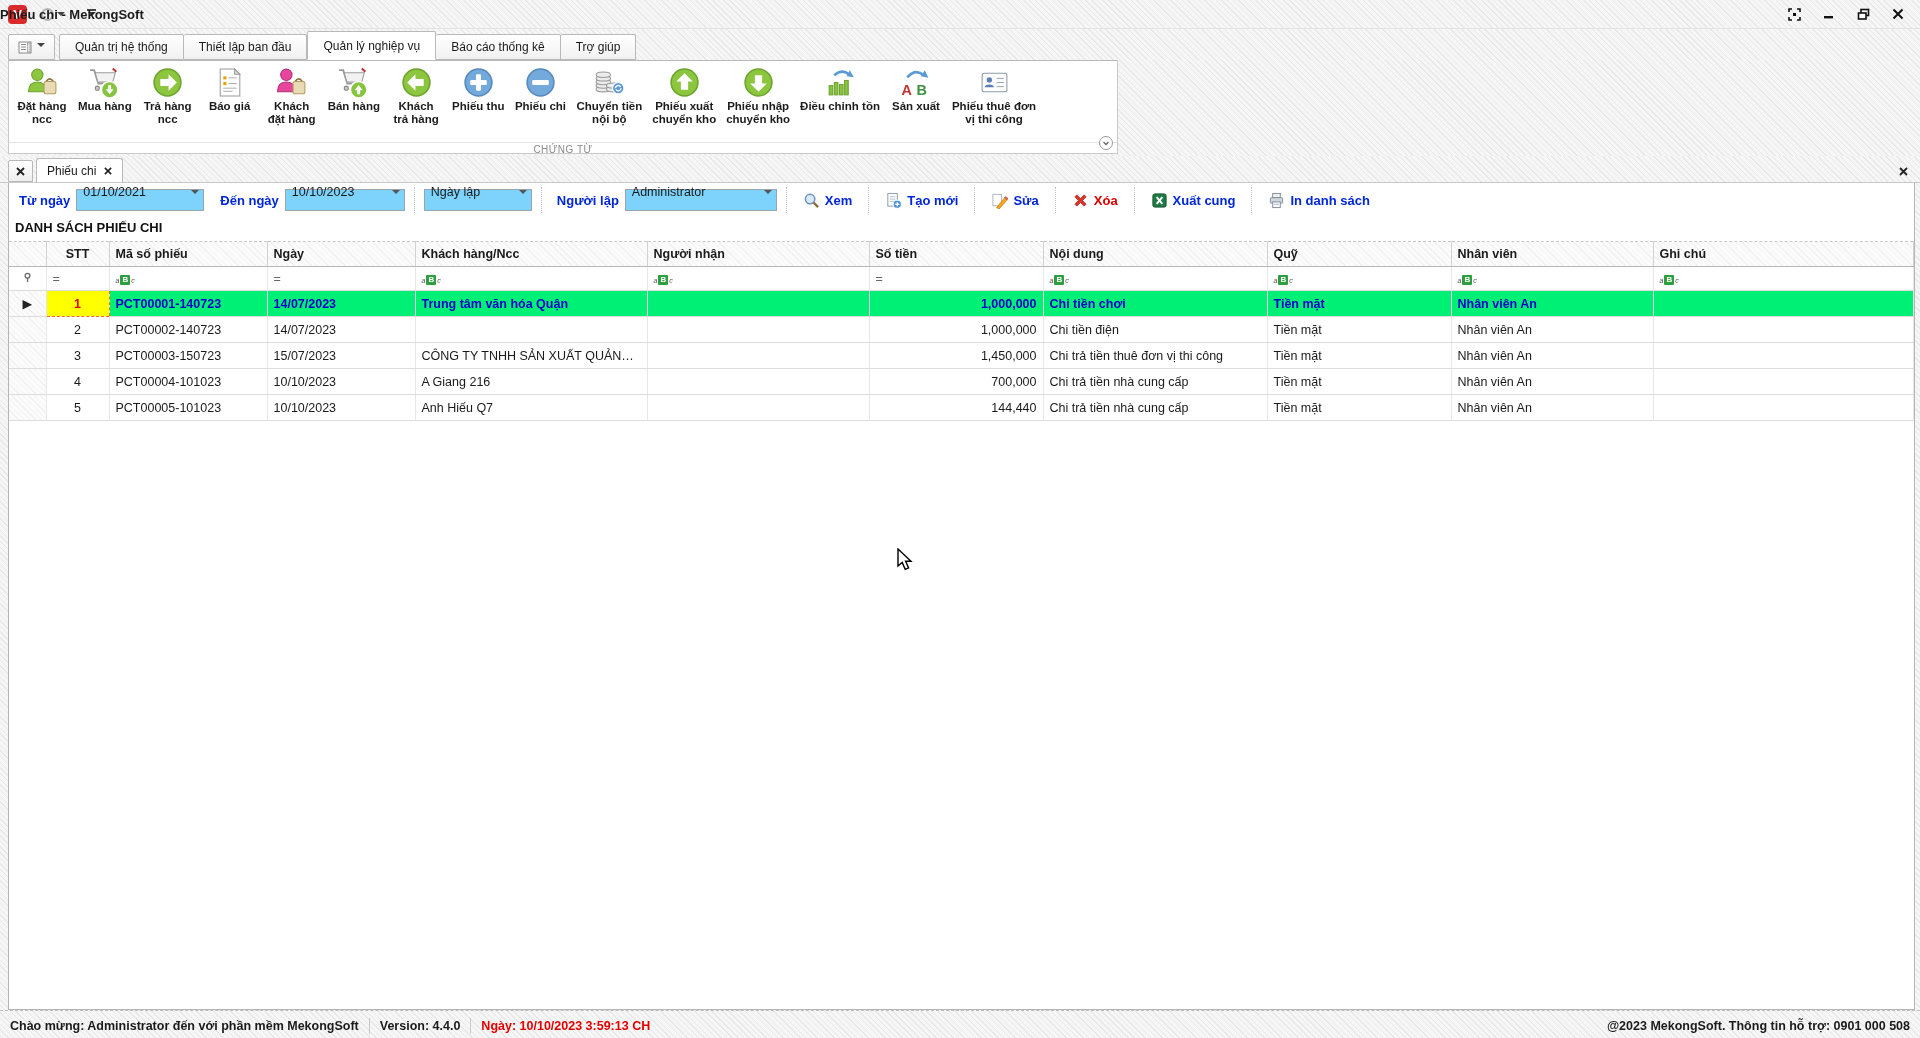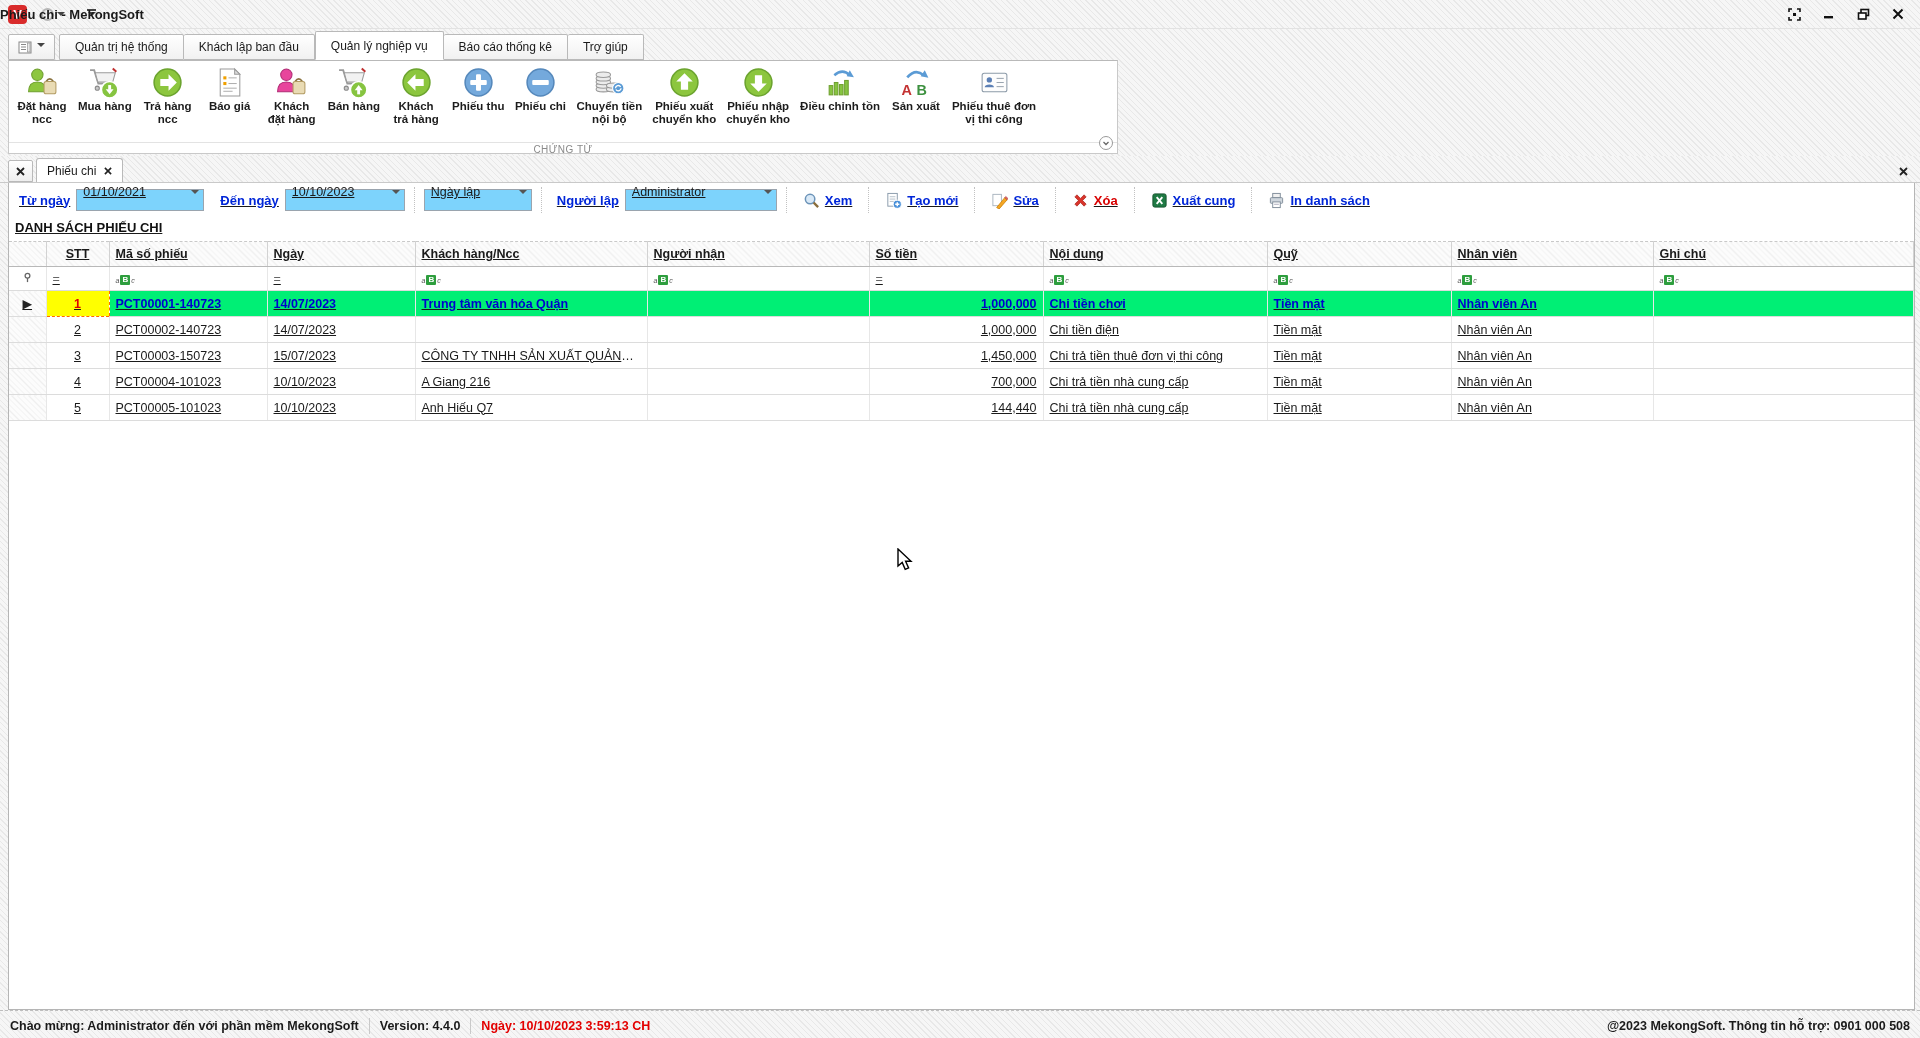--- a/index.html
+++ b/index.html
@@ -49,21 +49,21 @@
   .doctabs { height:27px; display:flex; align-items:flex-end; padding:0 6px 0 8px; border-bottom:1px solid #c9c9c9; }
   .dt-close { width:25px; height:22px; border:1px solid #b9b9b9; background:linear-gradient(#fff,#eee);
     display:flex; align-items:center; justify-content:center; font-weight:bold; font-size:11px; color:#222; border-radius:2px 2px 0 0; }
   .dt-tab { height:24px; margin-left:3px; padding:0 10px; background:#fff; border:1px solid #b9b9b9; border-bottom:none;
     border-radius:3px 3px 0 0; display:flex; align-items:center; gap:8px; font-size:12px; position:relative; z-index:2; }
   .dt-x { font-weight:bold; font-size:10px; color:#333; }
   .dt-right-x { margin-left:auto; font-weight:bold; font-size:11px; color:#333; padding:0 6px 4px 0; }
 
   
   .main { height:827px; padding:0 8px; display:flex; }
-  .panel { flex:1; background:#fff; border:1px solid #b5b5b5; border-top:none; display:flex; flex-direction:column; position:relative;text-decoration:underline; }
+  .panel { flex:1; background:#fff; border:1px solid #b5b5b5; border-top:none; display:flex; flex-direction:column; position:relative; }
 
   .filterbar { height:34px; display:flex; align-items:center; padding-left:4px; }
   .flabel { color:#0026d8; font-weight:bold; font-size:13px; margin:0 6px; white-space:nowrap; }
   .combo { height:22px; background:#7dd3fc; border:1px solid #9aa4ae; display:flex; align-items:center;
     padding:0 4px 16px 6px; font-size:12.5px; position:relative; }
   .combo .val { flex:1; white-space:nowrap; overflow:hidden; }
   .combo .arr { width:0; height:0; border:4px solid transparent; border-top-color:#555; margin:4px 0 0 6px; }
   .vsep { width:0; height:26px; border-left:1px dotted #c2c2c2; margin:0 9px; }
   .fbtn { display:flex; align-items:center; gap:5px; padding:3px 7px; font-size:13px; font-weight:bold; color:#0026d8;
     white-space:nowrap; border-radius:2px; }
@@ -148,21 +148,21 @@
         <rect x="1" y="1" width="12" height="11" fill="#fff" stroke="#888"></rect>
         <path d="M3 3.5h5M3 6h5M3 8.5h5" stroke="#888"></path>
         <rect x="9.5" y="2" width="2.5" height="9" fill="#e8e8e8" stroke="#888" stroke-width=".6"></rect>
       </svg>
     <div class="caret" style="margin-top:0"></div>
   </div>
   <div class="menu-tab">
       <span>Quản trị hệ thống</span>
     </div>
   <div class="menu-tab">
-      <span>Khách lập ban đầu</span>
+      <span>Thiết lập ban đầu</span>
     </div>
   <div class="menu-tab active">
       <span>Quản lý nghiệp vụ</span>
     </div>
   <div class="menu-tab">
       <span>Báo cáo thống kê</span>
     </div>
   <div class="menu-tab">
       <span>Trợ giúp</span>
     </div>

